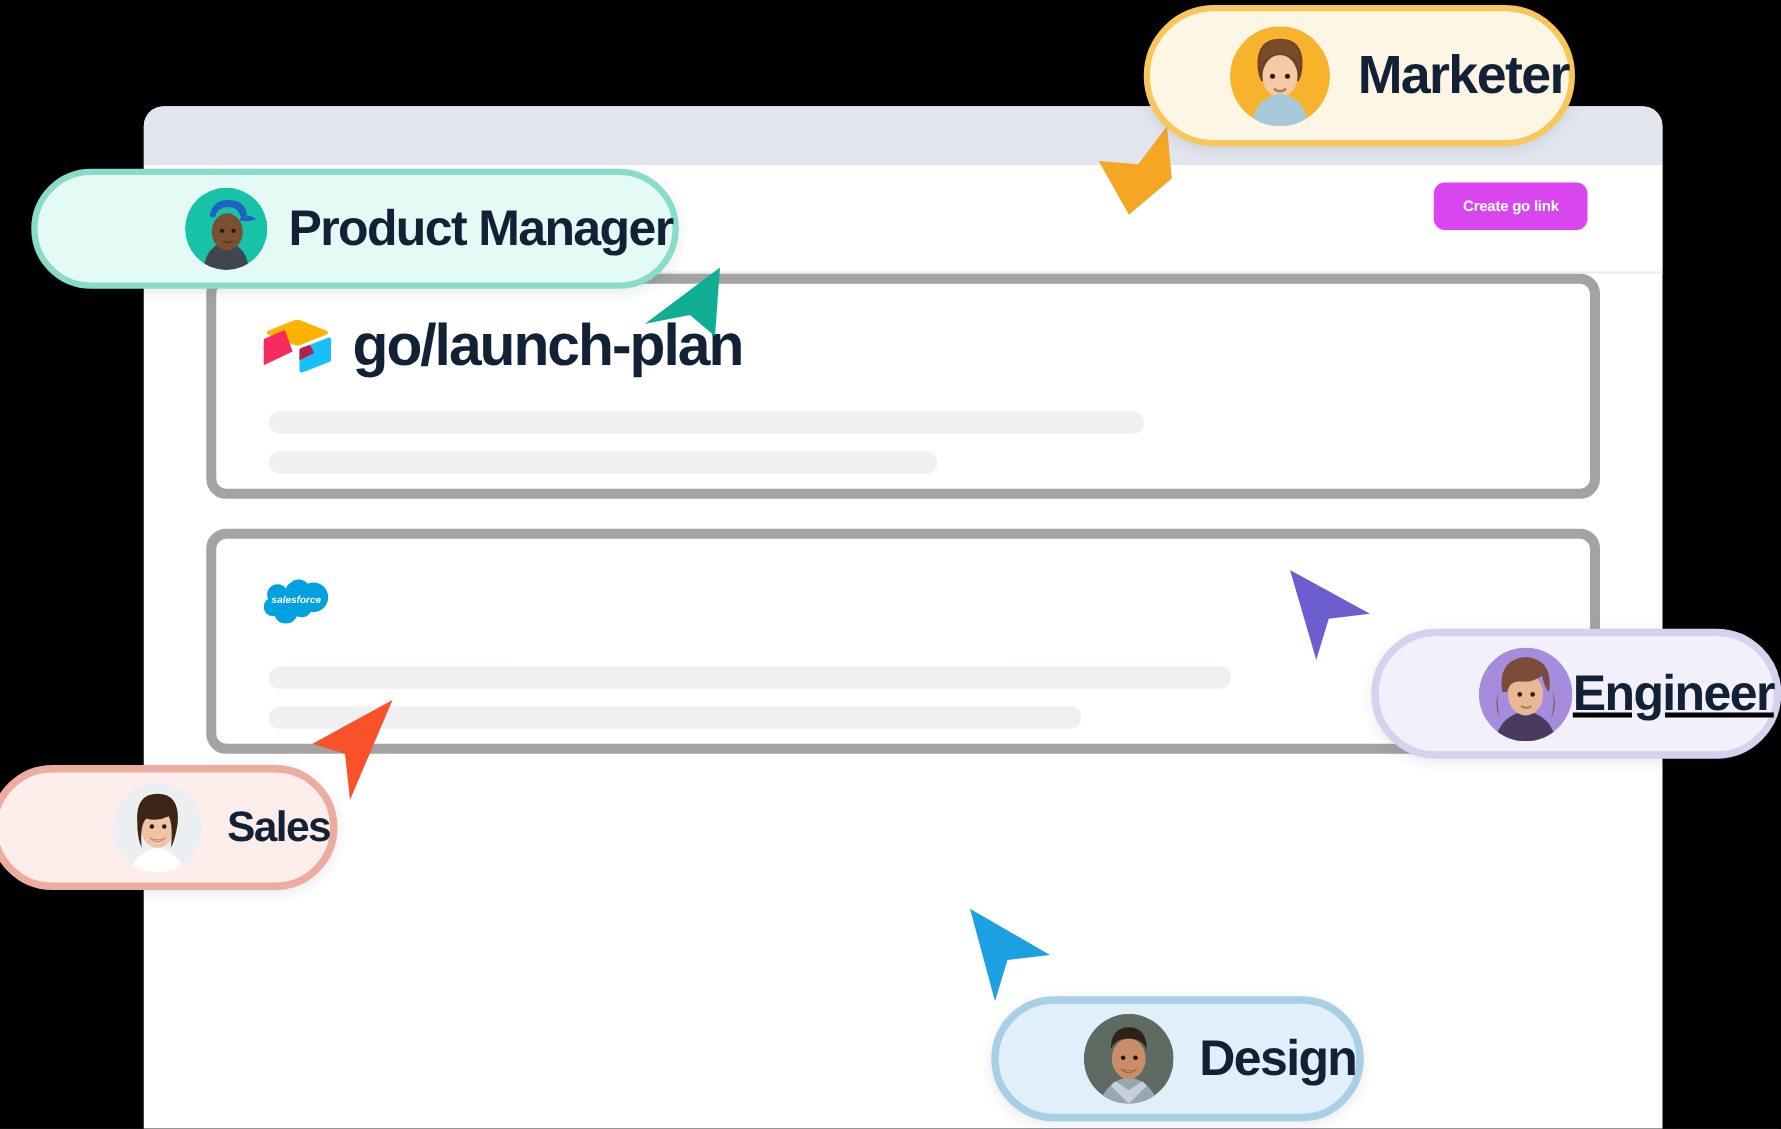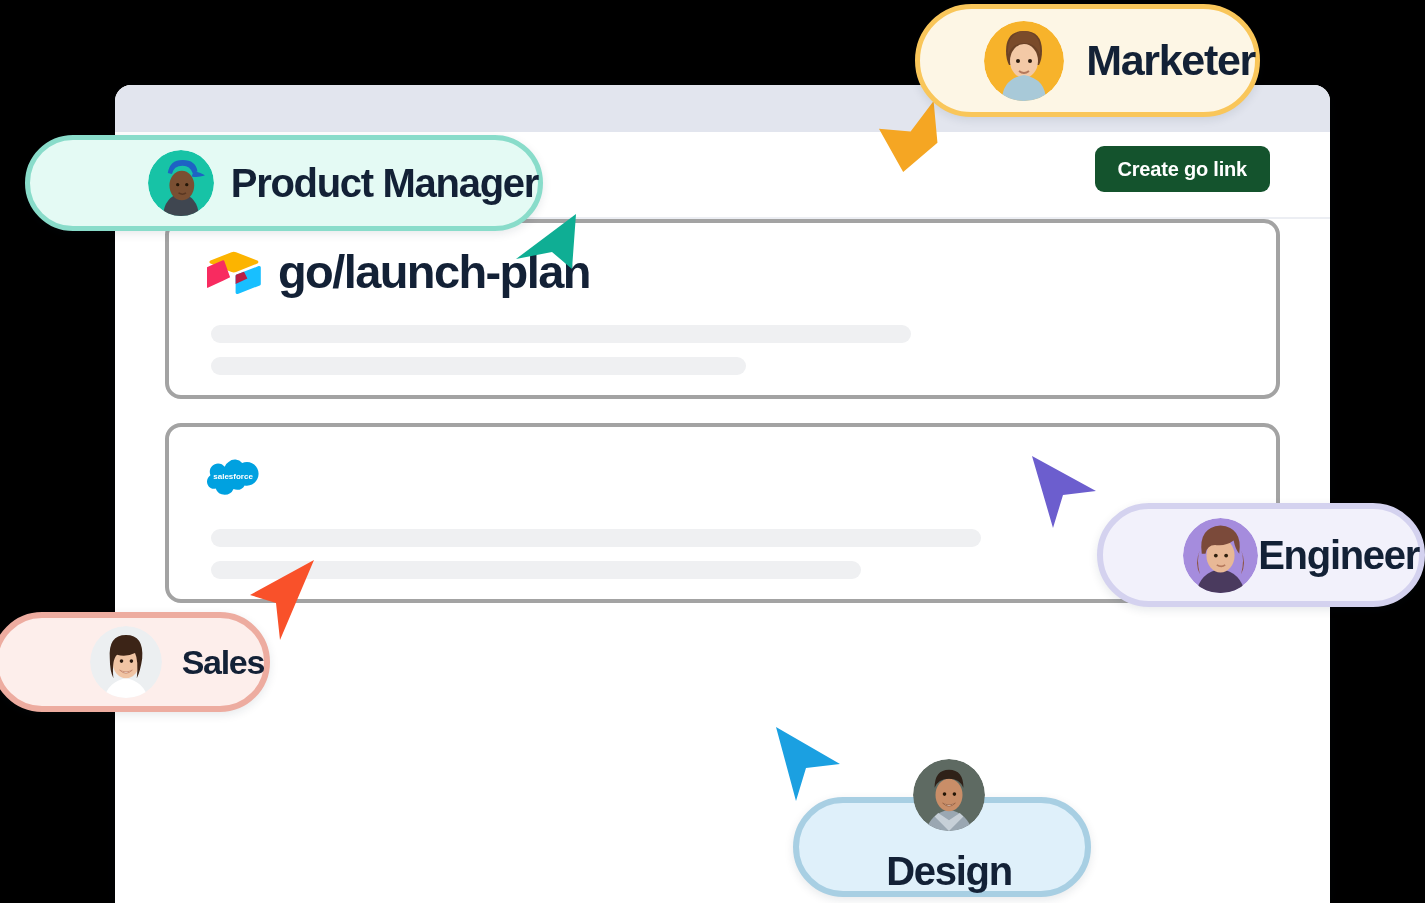--- a/index.html
+++ b/index.html
@@ -47,64 +47,65 @@
     top: 47px;
     width: 100%;
     height: 85px;
     background: #ffffff;
     border-bottom: 2px solid #eceef3;
   }
   .create-btn {
     position: absolute;
     right: 60px;
     top: 14px;
-    background: #14532d;
+    background: #d946ef;
     color: #ffffff;
     border: none;
     border-radius: 9px;
     padding: 13px 23px;
-    font-size: 20px;
+    font-size: 12px;
     font-weight: 700;
     letter-spacing: -0.2px;
     font-family: "Liberation Sans", sans-serif;
     cursor: pointer;
     line-height: 1;
   }
 
   .link-list {
     position: absolute;
     left: 0;
     top: 134px;
     width: 100%;
   }
 
   .link-card {
     position: relative;
     margin: 0 50px 24px 50px;
     height: 180px;
-    border: 4px solid #a3a3a3;
+    border: 8px solid #a3a3a3;
     border-radius: 16px;
     background: #ffffff;
     box-sizing: border-box;
   }
   .card-head {
     display: flex;
     align-items: center;
     gap: 17px;
     padding: 25px 0 0 38px;
     height: 72px;
     box-sizing: border-box;
   }
   .card-icon {
     width: 54px;
     height: 54px;
     flex: 0 0 54px;
     display: flex;
     align-items: center;
     justify-content: center;
+    font-style: italic;
   }
   .card-title {
     font-size: 47px;
     font-weight: 700;
     color: #132136;
     letter-spacing: -1.6px;
     line-height: 1;
     white-space: nowrap;
     font-family: "Liberation Sans", sans-serif;
   }
@@ -171,20 +172,21 @@
   }
   #pill-pm .avatar { width: 66px; height: 66px; }
   #pill-pm .label { font-size: 40px; }
 
   #pill-engineer {
     left: 1097px; top: 503px;
     width: 328px; height: 104px;
     background: #f2f1fb;
     border: 6px solid #d4d2ef;
     padding-left: 14px;
+    text-decoration: underline;
   }
   #pill-engineer .avatar { width: 75px; height: 75px; }
   #pill-engineer .label { font-size: 40px; }
 
   #pill-sales {
     left: -8px; top: 612px;
     width: 278px; height: 100px;
     background: #fdeeeb;
     border: 6px solid #edaca0;
     padding-left: 14px;
@@ -193,21 +195,20 @@
   #pill-sales .avatar { width: 72px; height: 72px; }
   #pill-sales .label { font-size: 34px; }
 
   #pill-design {
     left: 793px; top: 797px;
     width: 298px; height: 100px;
     background: #dff0fa;
     border: 6px solid #a8cfe3;
     padding-left: 14px;
     gap: 20px;
-    flex-direction: column;
   }
   #pill-design .avatar { width: 72px; height: 72px; }
   #pill-design .label { font-size: 40px; }
 
   
   .cursor {
     position: absolute;
     pointer-events: none;
   }
   #cursor-marketer { left: 872px; top: 92px; }

